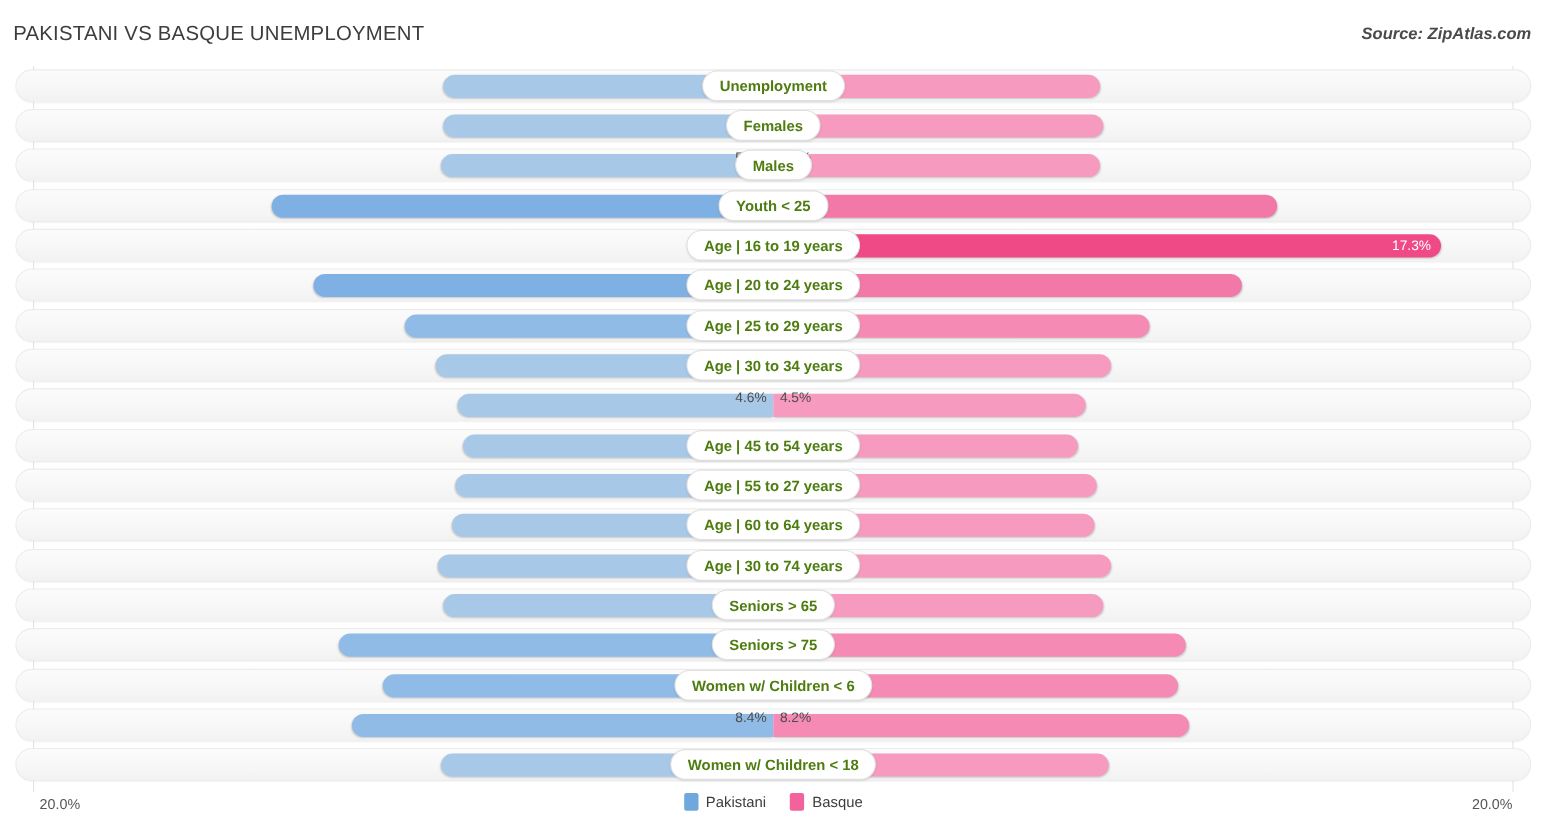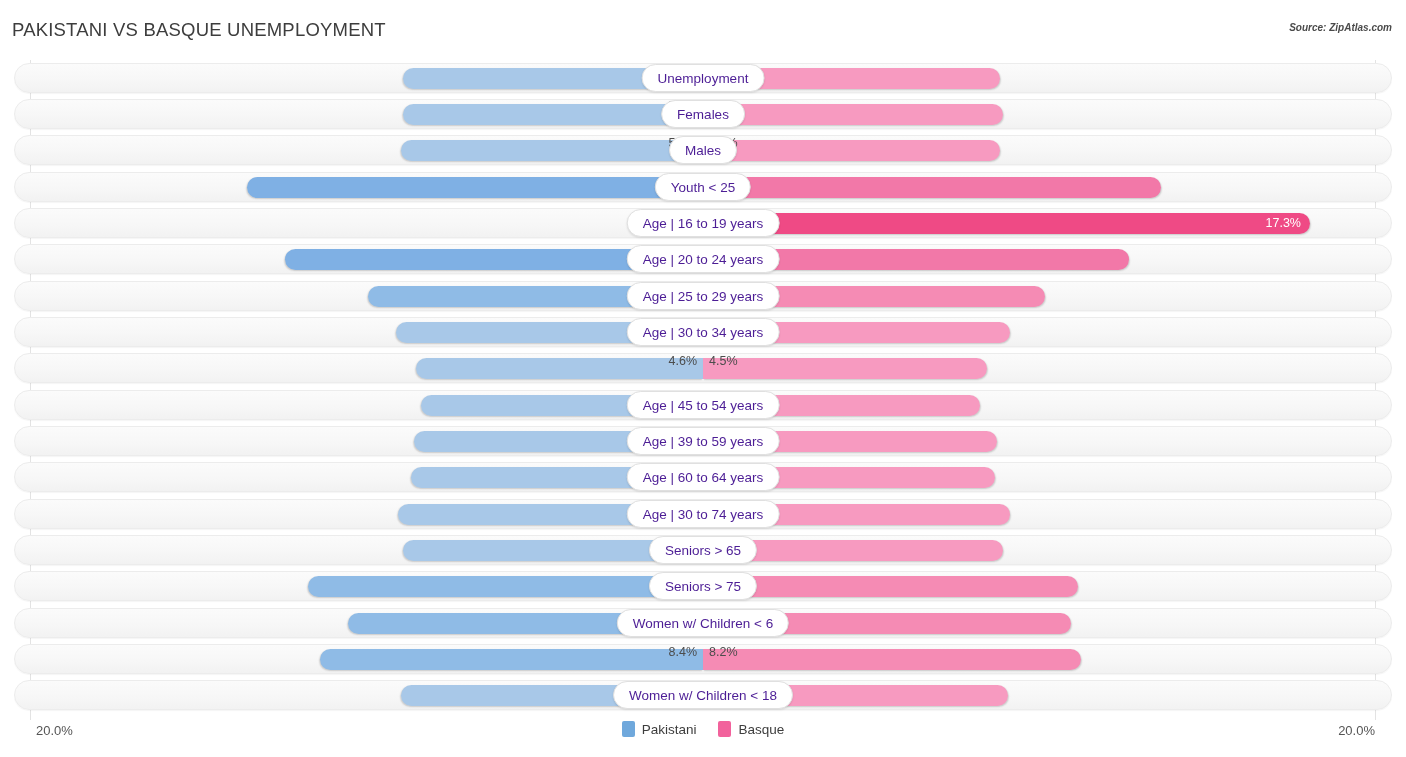--- a/index.html
+++ b/index.html
@@ -12,21 +12,21 @@
   }
   
   #header{position:absolute;left:0;top:0;width:1406px;height:60px;}
   #chart-title{
     position:absolute;left:12px;top:19px;
     font-size:18.5px;color:#3d3d3d;letter-spacing:.2px;
     white-space:nowrap;font-weight:400;
   }
   #source-note{
     position:absolute;right:14px;top:22px;
-    font-size:10px;color:#4a4a4a;font-style:italic;font-weight:bold;
+    font-size:15px;color:#4a4a4a;font-style:italic;font-weight:bold;
     white-space:nowrap;
   }
   
   #plot{
     position:absolute;left:0;top:60px;width:1406px;height:660px;
   }
   .gridline{
     position:absolute;top:0;bottom:0;width:1px;background:#e3e3e3;
   }
   #grid-left{left:30px;}
@@ -71,25 +71,26 @@
   .val-right-in{right:0;padding-right:9px;}
 
   .cat-pill{
     position:absolute;left:50%;top:3.5px;
     transform:translateX(-50%);
     height:28px;line-height:27px;
     padding:0 15px;
     background:#ffffff;
     border:1px solid #e0e0e0;
     border-radius:14px;
-    font-size:13.5px;color:#4c1d95;
+    font-size:13.5px;color:#4d7c0f;
     white-space:nowrap;
     box-shadow:0 1px 2px rgba(0,0,0,0.10);
     box-sizing:border-box;
     z-index:3;
+    font-weight:bold;
   }
   
   #footer{
     position:absolute;left:0;top:714px;width:1406px;height:43px;
   }
   #axis-left{
     position:absolute;left:36px;top:9px;
     font-size:13px;color:#555;white-space:nowrap;
   }
   #axis-right{
@@ -193,21 +194,21 @@
         <div class="bar bar-right" style="width: 276.84px; background: rgb(247, 154, 192);"></div>
         <div class="val val-right-out">4.2%</div>
         <div class="cat-pill">Age | 45 to 54 years</div>
       </div>
       <div class="row">
         <div class="track"></div>
         <div class="bar bar-left" style="width: 289.44px; background: rgb(168, 200, 232);"></div>
         <div class="val val-left-out">4.7%</div>
         <div class="bar bar-right" style="width: 294.48px; background: rgb(247, 154, 192);"></div>
         <div class="val val-right-out">4.9%</div>
-        <div class="cat-pill">Age | 39 to 59 years</div>
+        <div class="cat-pill">Age | 55 to 27 years</div>
       </div>
       <div class="row">
         <div class="track"></div>
         <div class="bar bar-left" style="width: 291.96px; background: rgb(168, 200, 232);"></div>
         <div class="val val-left-out">4.8%</div>
         <div class="bar bar-right" style="width: 291.96px; background: rgb(247, 154, 192);"></div>
         <div class="val val-right-out">4.8%</div>
         <div class="cat-pill">Age | 60 to 64 years</div>
       </div>
       <div class="row">

